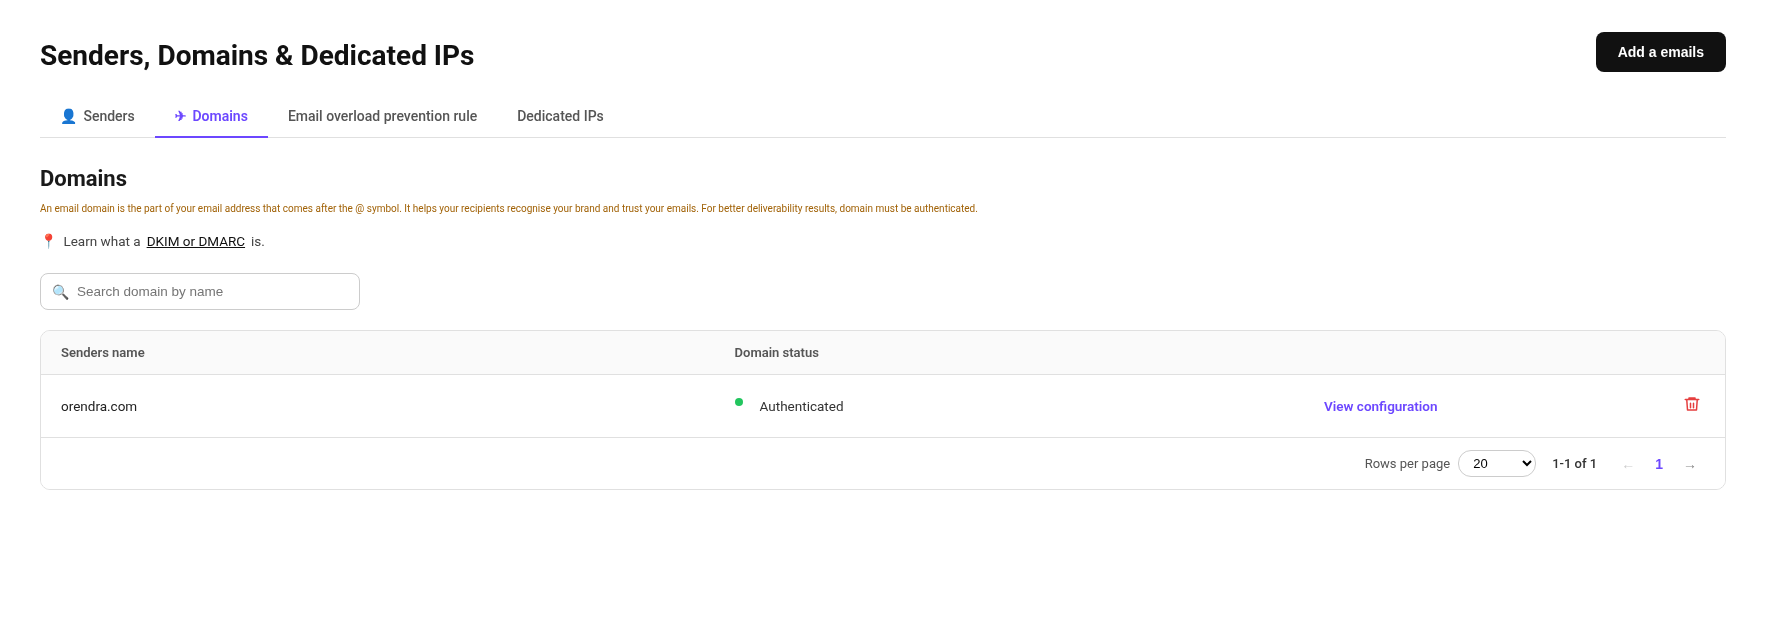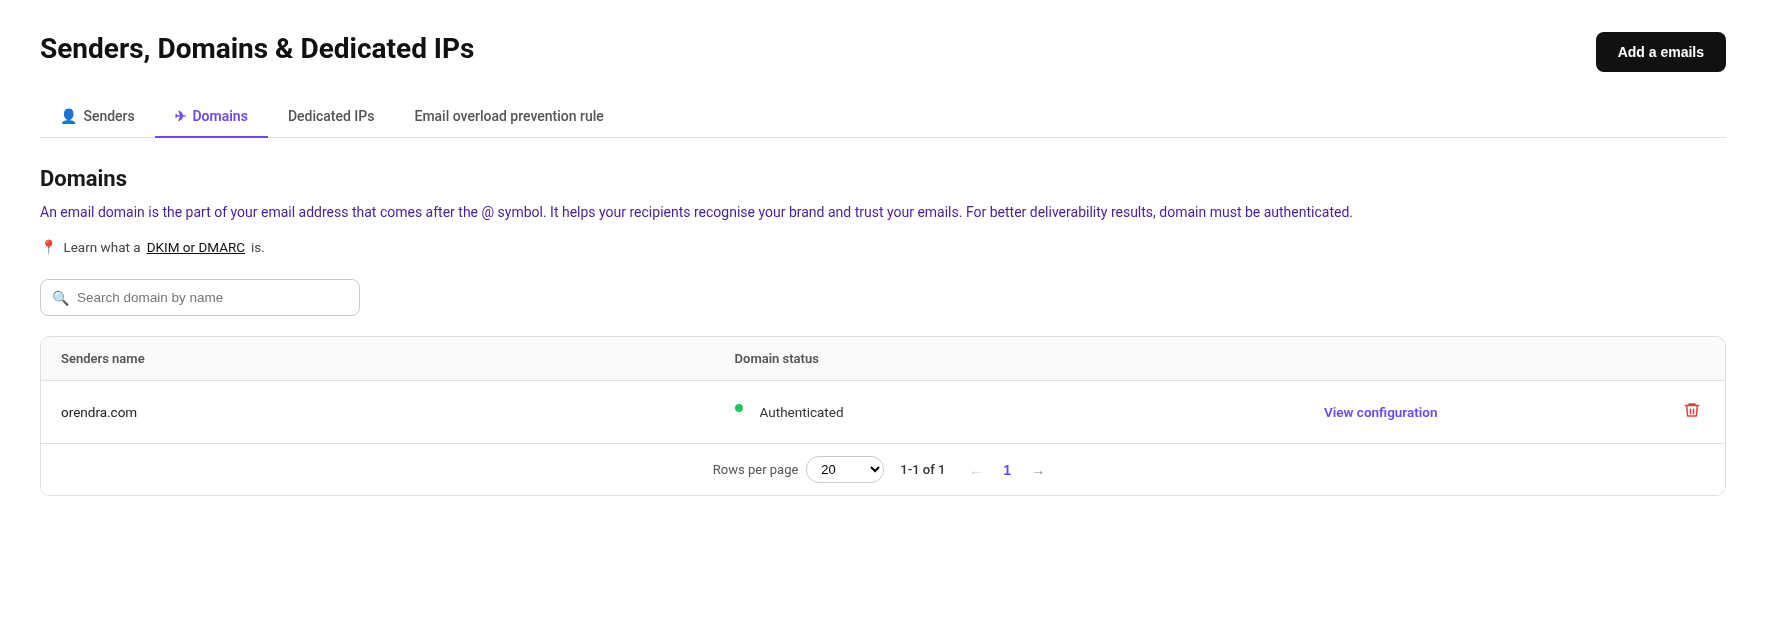--- a/index.html
+++ b/index.html
@@ -9,21 +9,21 @@
       color: #1a1a1a;
       font-size: 14px;
     }
     .page-wrapper {
       padding: 32px 40px;
       max-width: 1766px;
     }
     .page-header {
       display: flex;
       justify-content: space-between;
-      align-items: flex-start;
+      align-items: flex-end;
       margin-bottom: 24px;
     }
     .page-title {
       font-size: 28px;
       font-weight: 700;
       color: #111;
     }
     .add-domain-btn {
       background: #111;
       color: #fff;
@@ -64,22 +64,22 @@
       font-size: 14px;
     }
 
     
     .section-title {
       font-size: 22px;
       font-weight: 700;
       margin-bottom: 10px;
     }
     .section-desc {
-      font-size: 14px;
-      color: #4c1d95;
+      font-size: 10px;
+      color: #a16207;
       line-height: 1.6;
       margin-bottom: 16px;
     }
     .learn-link-row {
       display: flex;
       align-items: center;
       gap: 6px;
       font-size: 13.5px;
       color: #444;
       margin-bottom: 24px;
@@ -167,21 +167,21 @@
       border: none;
       cursor: pointer;
       color: #e53e3e;
       font-size: 16px;
       padding: 4px;
     }
 
     
     .table-footer {
       display: flex;
-      justify-content: center;
+      justify-content: flex-end;
       align-items: center;
       gap: 16px;
       padding: 12px 20px;
       border-top: 1px solid #e0e0e0;
       background: #fff;
     }
     .rows-per-page {
       display: flex;
       align-items: center;
       gap: 8px;
@@ -241,24 +241,24 @@
   <nav class="tabs">
     <a class="tab-item">
       <span class="tab-icon">👤</span>
       <span>Senders</span>
     </a>
     <a class="tab-item active">
       <span class="tab-icon">✈</span>
       <span>Domains</span>
     </a>
     <a class="tab-item">
-      <span>Dedicated IPs</span>
+      <span>Email overload prevention rule</span>
     </a>
     <a class="tab-item">
-      <span>Email overload prevention rule</span>
+      <span>Dedicated IPs</span>
     </a>
   </nav>
 
   <h2 class="section-title">Domains</h2>
   <p class="section-desc">An email domain is the part of your email address that comes after the @ symbol. It helps your recipients recognise your brand and trust your emails. For better deliverability results, domain must be authenticated.</p>
 
   <div class="learn-link-row">
     <span class="location-icon">📍</span>
     <span>Learn what a</span>
     <a href="#">DKIM or DMARC</a>

